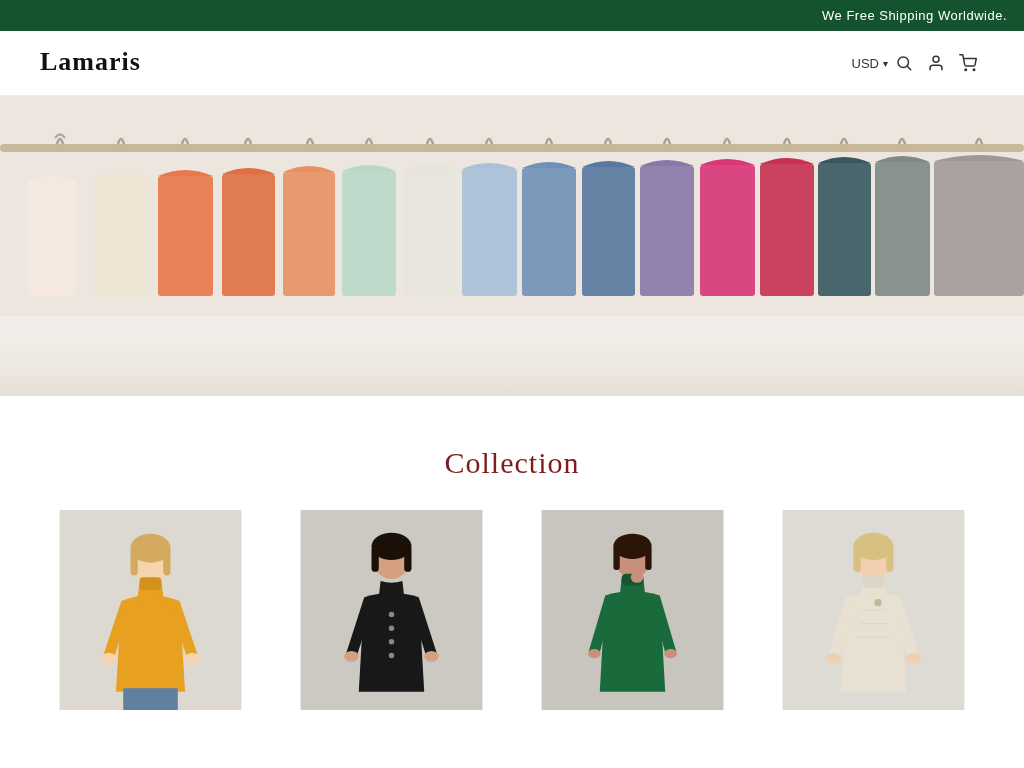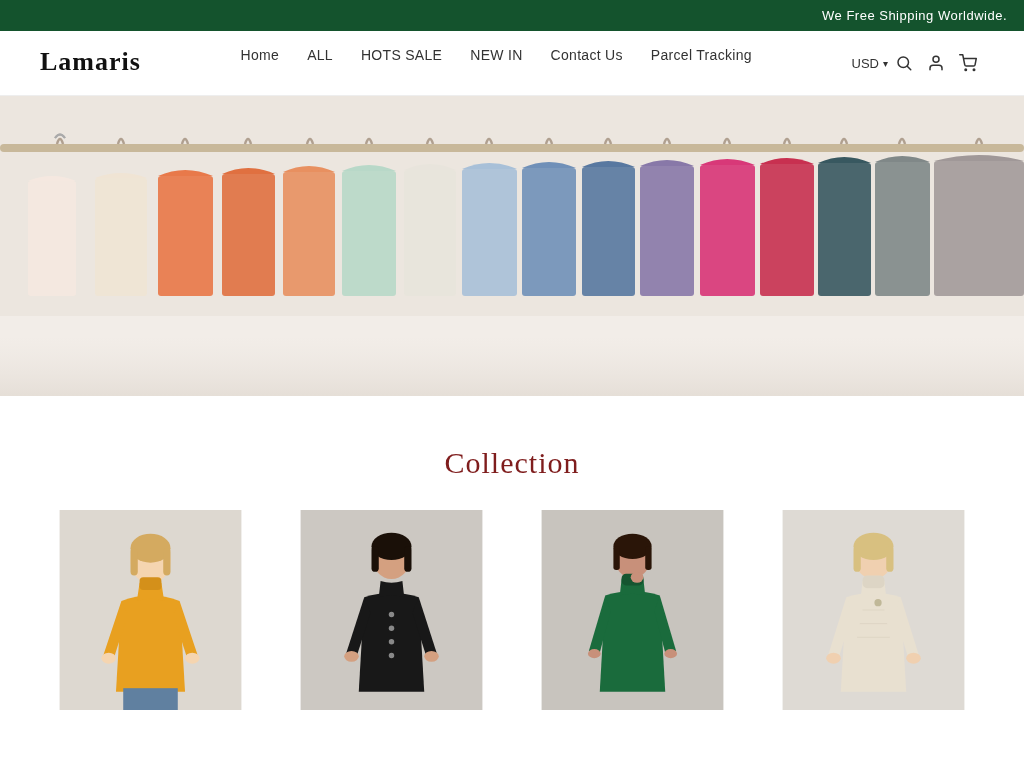--- a/index.html
+++ b/index.html
@@ -148,28 +148,20 @@
 </head>
 <body>
 
 <div class="announcement-bar">
   <span>We Free Shipping Worldwide.</span>
 </div>
 
 <header class="header">
   <a class="logo" href="#">Lamaris</a>
 
-  <nav class="nav">
-    <a href="#">Home</a>
-    <a href="#">ALL</a>
-    <a href="#">HOTS SALE</a>
-    <a href="#">NEW IN</a>
-    <a href="#">Contact Us</a>
-    <a href="#">Parcel Tracking</a>
-  </nav>
 
   <div class="header-actions">
     <div class="currency-selector">
       <span>USD</span>
       <span class="chevron">▾</span>
     </div>
     <button class="icon-btn">
       <svg width="18" height="18" viewBox="0 0 24 24" fill="none" stroke="#333" stroke-width="2" stroke-linecap="round" stroke-linejoin="round">
         <circle cx="11" cy="11" r="7"></circle>
         <line x1="21" y1="21" x2="16.65" y2="16.65"></line>

